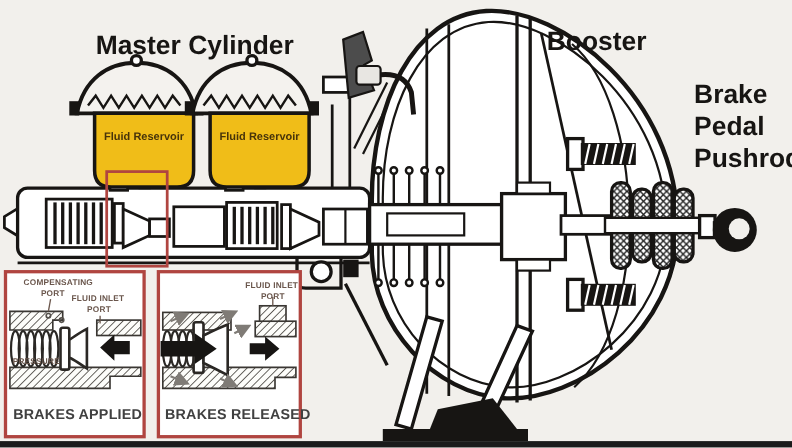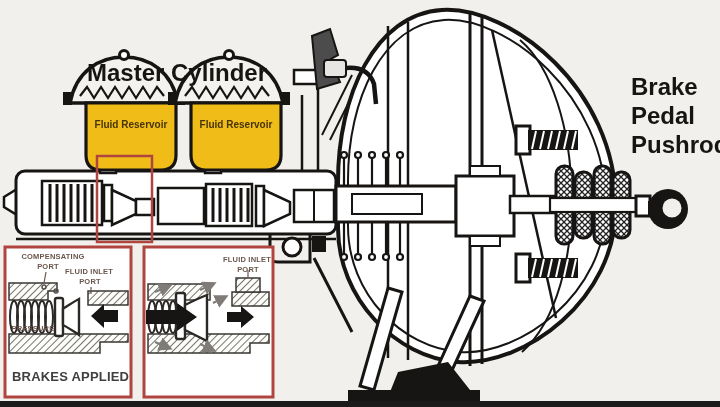--- a/index.html
+++ b/index.html
@@ -238,30 +238,32 @@
     <g stroke="#7f7b76" stroke-width="2" fill="none">
       <line x1="155" y1="292" x2="169" y2="286" marker-end="url(#gray-arrow)"></line>
       <line x1="200" y1="290" x2="213" y2="284" marker-end="url(#gray-arrow)"></line>
       <line x1="155" y1="342" x2="169" y2="348" marker-end="url(#gray-arrow)"></line>
       <line x1="200" y1="344" x2="213" y2="350" marker-end="url(#gray-arrow)"></line>
       <line x1="213" y1="303" x2="225" y2="297" marker-end="url(#gray-arrow)"></line>
     </g>
   </g>
 </svg>
 
-  <div class="lbl title" style="left:87px;top:27px;margin-top:31px;">Master Cylinder</div>
+  <div class="lbl title" style="left:87px;top:27px;">Master Cylinder</div>
+  <div class="lbl title" style="left:497px;top:23px;">Booster</div>
   <div class="lbl title" style="left:631px;top:72px;width:110px;">Brake Pedal Pushrod</div>
 
   <div class="lbl res-lbl" style="left:91px;top:116px;">Fluid Reservoir</div>
   <div class="lbl res-lbl" style="left:196px;top:116px;">Fluid Reservoir</div>
 
   <div class="lbl tiny" style="left:16px;top:252px;width:74px;">COMPENSATING</div>
   <div class="lbl tiny" style="left:30px;top:262px;width:36px;">PORT</div>
   <div class="lbl tiny" style="left:64px;top:267px;width:50px;">FLUID INLET</div>
   <div class="lbl tiny" style="left:74px;top:277px;width:32px;">PORT</div>
   <div class="lbl tiny" style="left:11px;top:324px;width:44px;text-align:center;">PRESSURE</div>
   <div class="lbl caption" style="left:12px;top:369px;">BRAKES APPLIED</div>
 
   <div class="lbl tiny" style="left:222px;top:255px;width:50px;">FLUID INLET</div>
   <div class="lbl tiny" style="left:232px;top:265px;width:32px;">PORT</div>
+  <div class="lbl caption" style="left:150px;top:369px;">BRAKES RELEASED</div>
 
   <div class="bottom-bar"></div>
 </div>
 
 </body></html>

